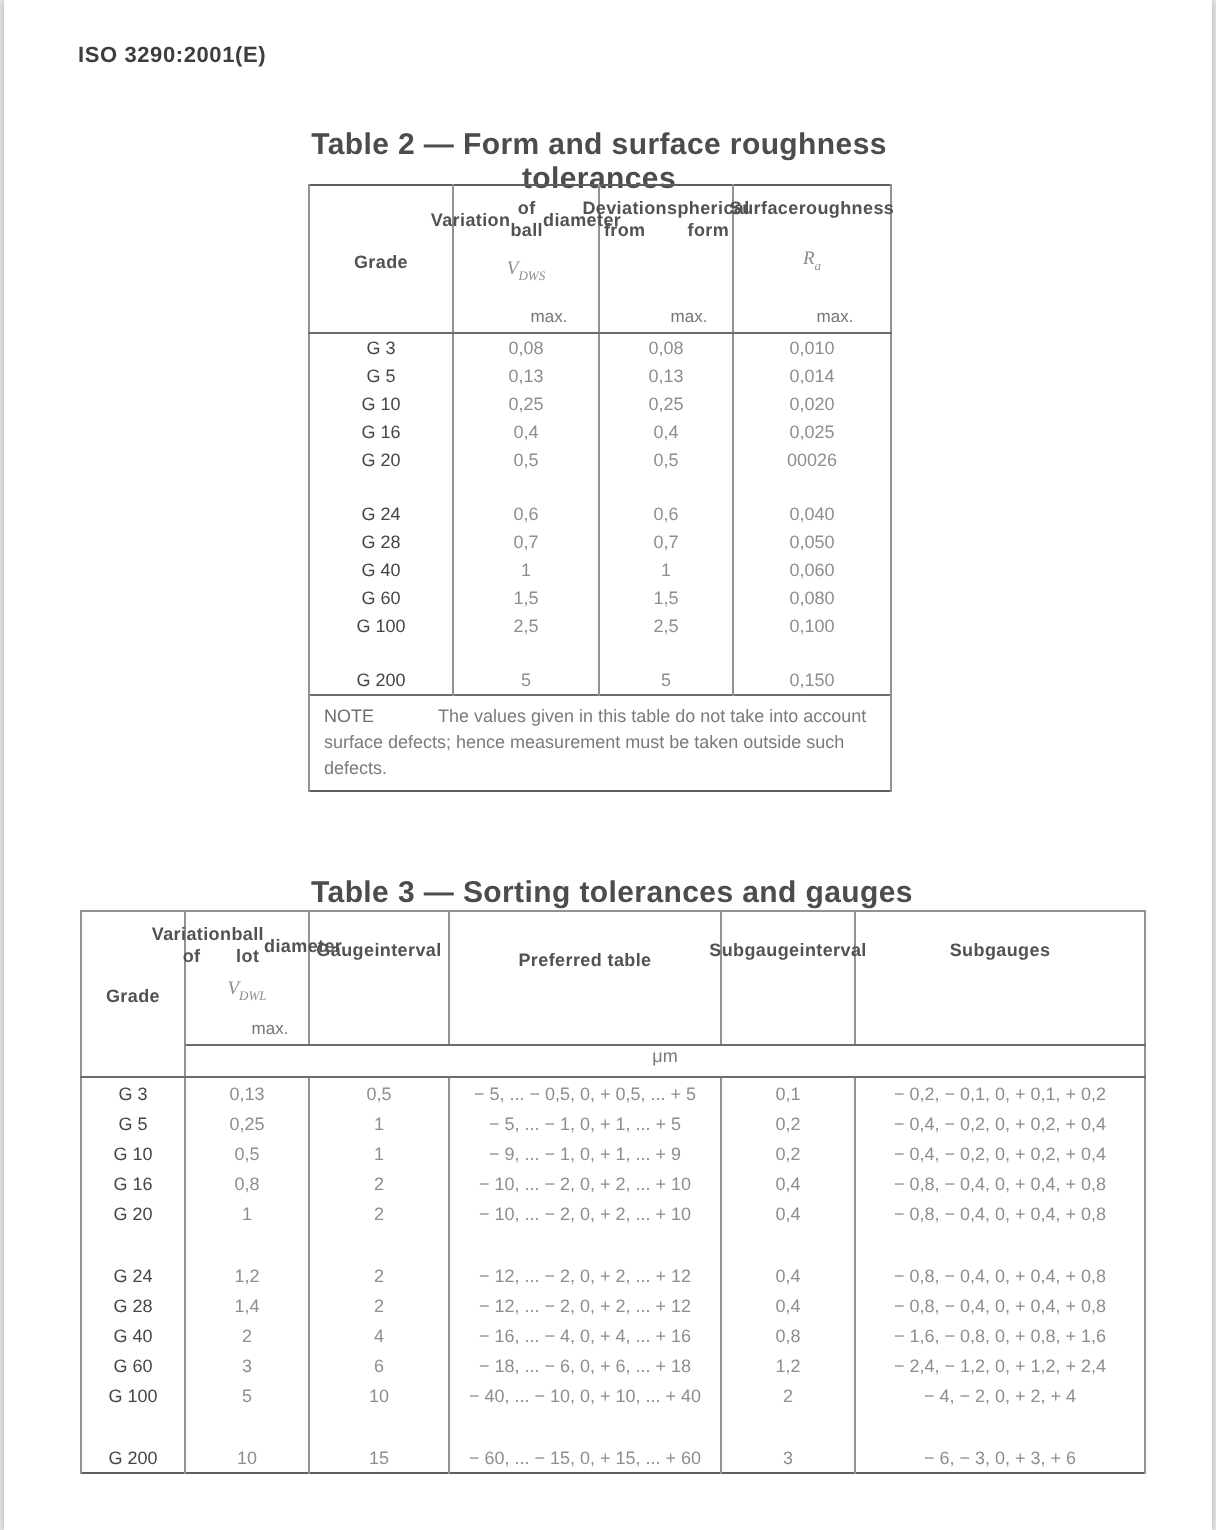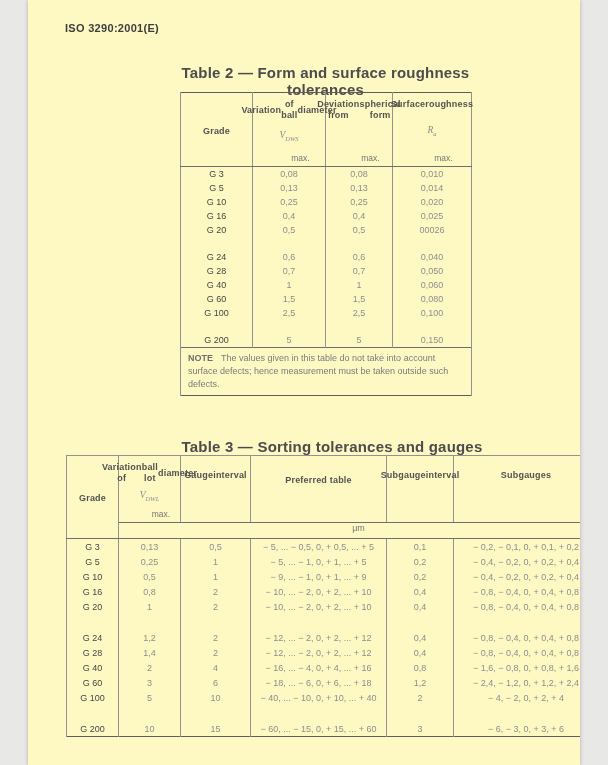--- a/index.html
+++ b/index.html
@@ -1,20 +1,20 @@
 <!DOCTYPE html>
 <html><head>
 <meta charset="utf-8">
 <style>
   html,body { margin:0; padding:0; background:#e8e8e6; }
   .page {
     position:relative;
-    width:552px; height:765px;
+    width:604px; height:765px;
     margin:0 auto;
-    background:#fef9c3;
+    background:#ffffff;
     box-shadow:0 0 4px rgba(0,0,0,.25);
     font-family:"Liberation Sans", sans-serif;
     color:#4a4a4a;
     overflow:hidden;
   }
   .iso-header {
     position:absolute; left:37px; top:22px;
     font-size:11px; font-weight:bold; color:#3d3d3d; letter-spacing:.3px;
   }
   .caption {
@@ -59,21 +59,21 @@
   td.grade { text-align:center; font-weight:bold; color:#464646; font-size:9px; }
   td.val   { text-align:center; color:#8e8e8e; font-size:9px; white-space:nowrap; overflow:hidden; }
   tr.spacer td { border-left:1px solid #929292; border-right:1px solid #929292; }
 
   .note-cell {
     border-top:1px solid #6e6e6e !important;
     padding:4px 7px 4px 7px !important;
     font-size:8.3px; color:#7b7b7b; line-height:1.45;
     text-align:left; vertical-align:top;
   }
-  .note-label { font-weight:bold; color:#6f6f6f; margin-right:8px;text-align:center; }
+  .note-label { font-weight:normal; color:#6f6f6f; margin-right:32px;text-align:center; }
 </style>
 </head>
 <body>
 
 <div class="page">
 
   <div class="iso-header">ISO 3290:2001(E)</div>
 
   <div class="caption t2">Table 2 — Form and surface roughness tolerances</div>
 

